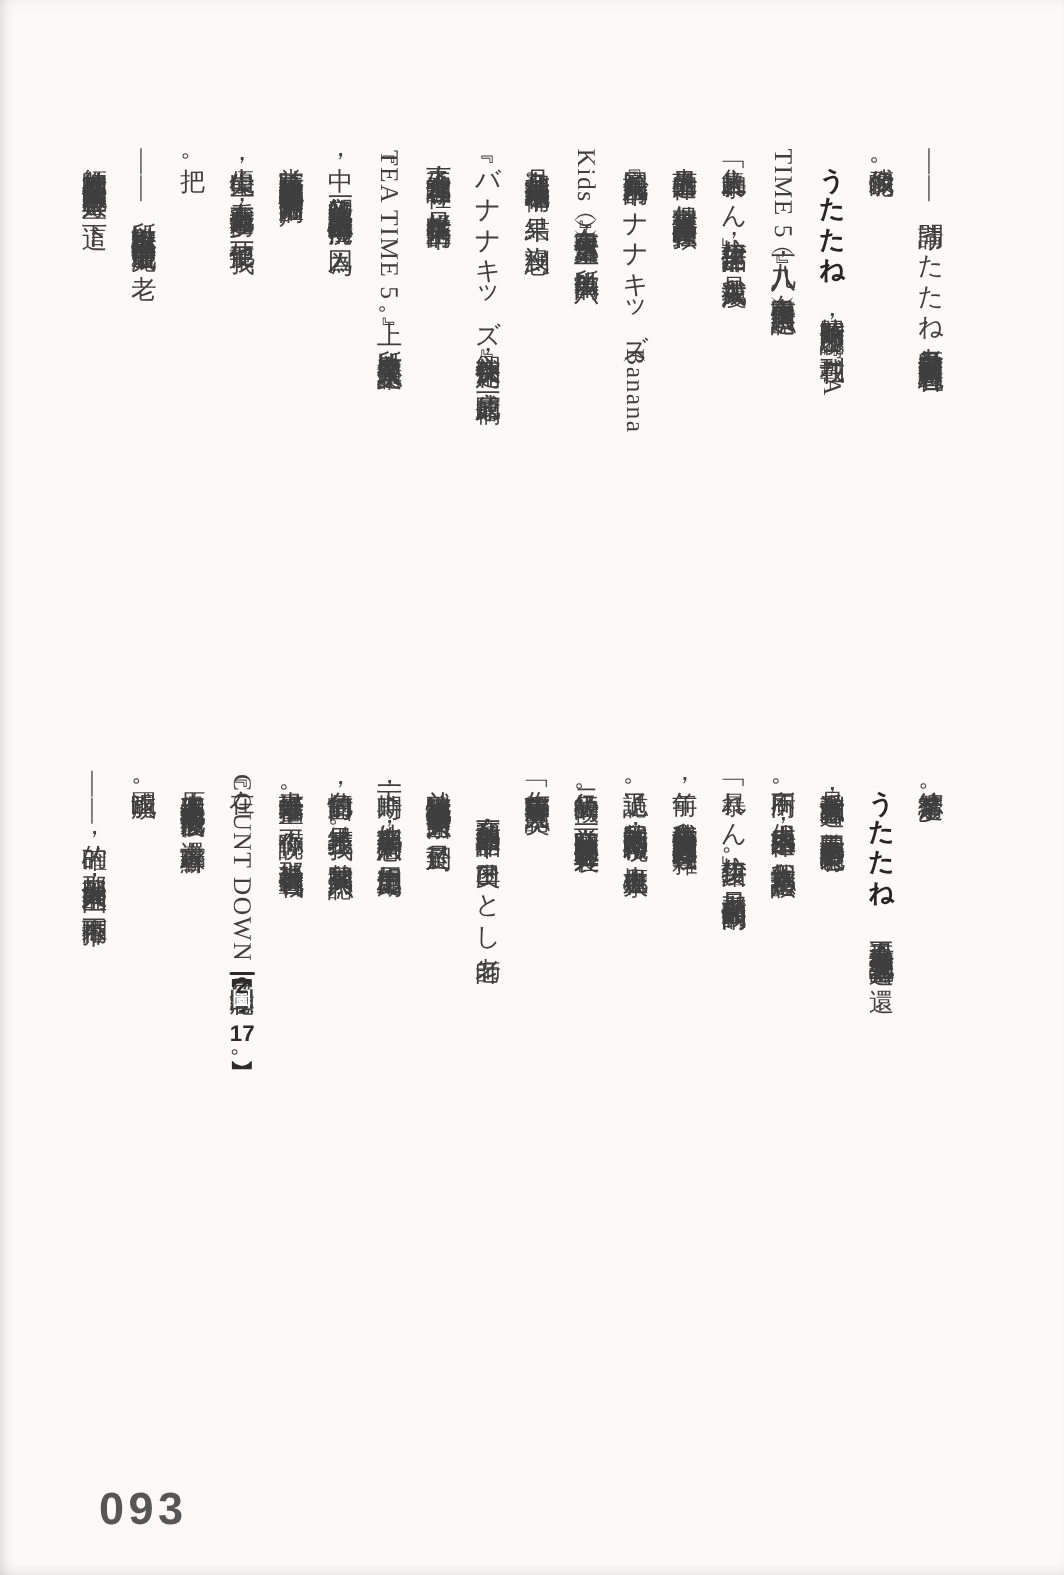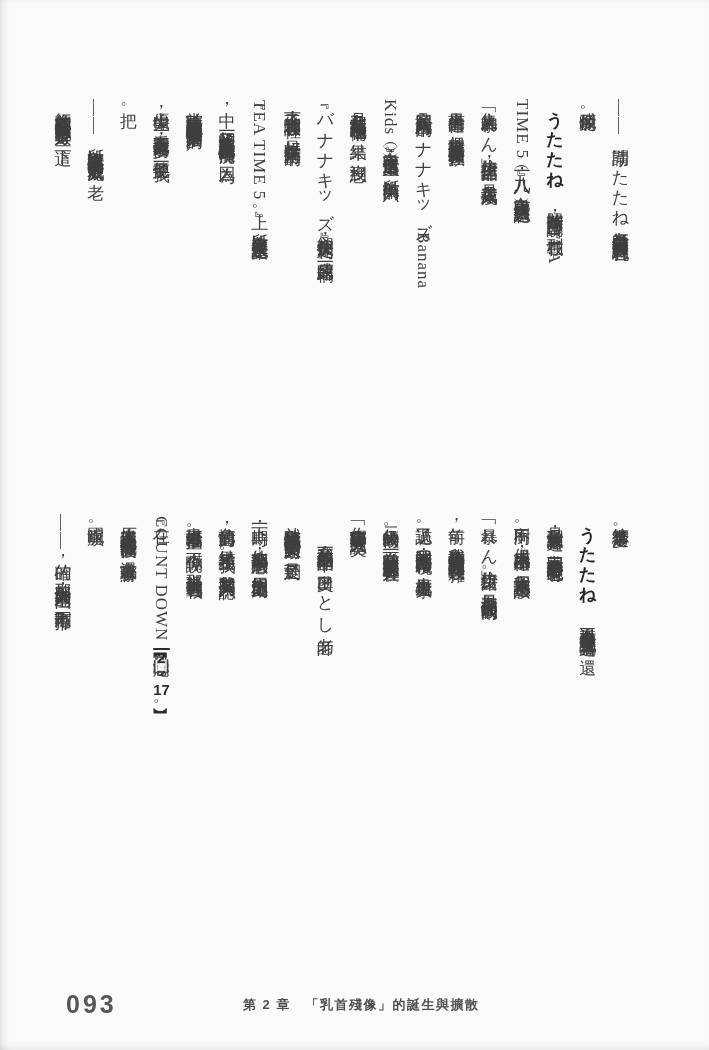--- a/index.html
+++ b/index.html
@@ -49,21 +49,21 @@
     padding:1px 1px;
     border-radius:1px;
   }
   .tcy{ text-combine-upright:all; }
   .vdash{ text-orientation:upright; }
   .page-number{
     position:absolute;
     left:66px;top:990px;
     font-family:"Liberation Sans","DejaVu Sans",sans-serif;
     font-weight:bold;
-    font-size:25px;
+    font-size:30px;
     letter-spacing:3px;
     color:#565656;
   }
   .chapter{
     position:absolute;
     left:243px;top:996px;
     font-family:"Liberation Sans","DejaVu Sans",sans-serif;
     font-weight:bold;
     font-size:13px;
     letter-spacing:1.5px;
@@ -108,14 +108,13 @@
       <div class="line">就曾實驗性地畫過俗稱的美少女系封面；於是到了</div>
       <div class="line">下一期時，他抱著半惡搞的想法，想用個比上期更</div>
       <div class="line">色情的封面，結果才找上了我。我替那系列同人誌</div>
       <div class="line">畫過好幾幅插畫。不瞞你說，那幾張插畫也有刊載</div>
       <div class="line">在『COUNT DOWN』的目錄和卷尾<span class="fig-marker">【<span class="fig-box">圖</span><span class="tcy">2</span><span class="vdash">-</span><span class="tcy">17</span>】</span>。</div>
       <div class="line">原本這個趴在地上的女孩子屁股後面，還畫著蘇聯</div>
       <div class="line">國旗呢。</div>
       <div class="line">——的確，那部分因為大人的理由，不刪掉可不</div>
     </section>
   <div class="page-number">093</div>
-  <div class="chapter">第 2 章　「乳首殘像」的誕生與擴散</div>
 </div>
 
 </body></html>

